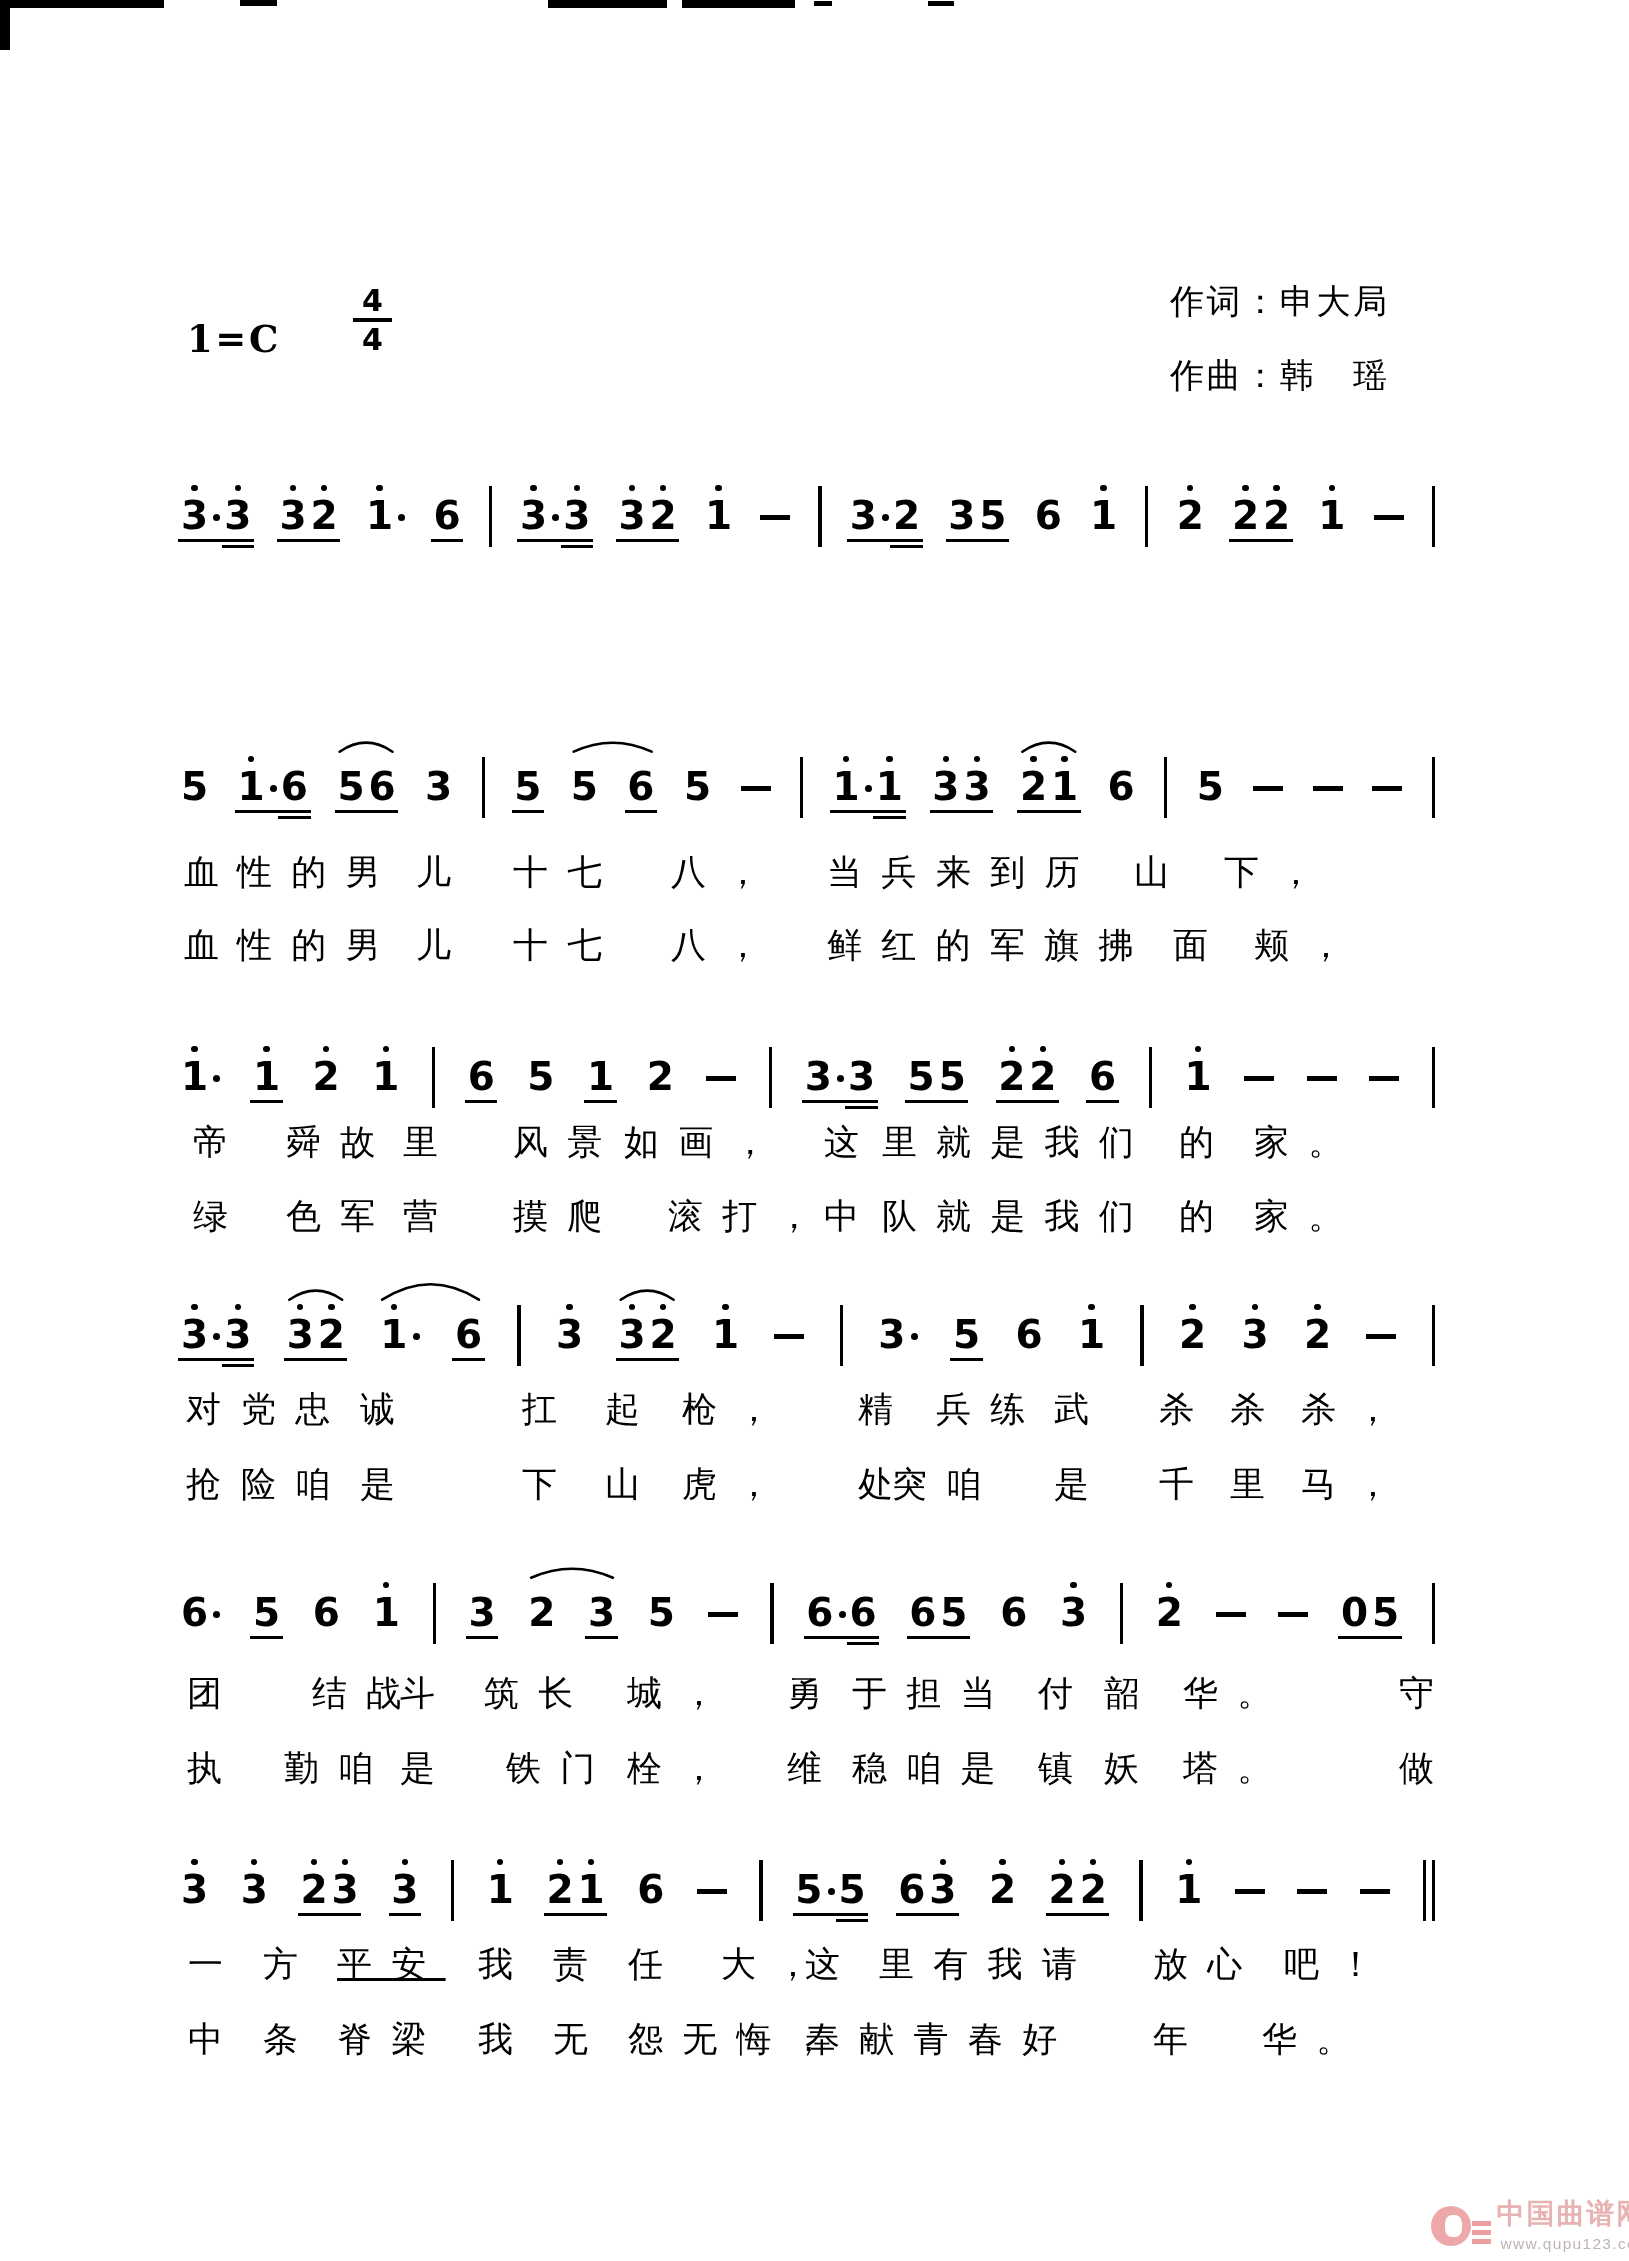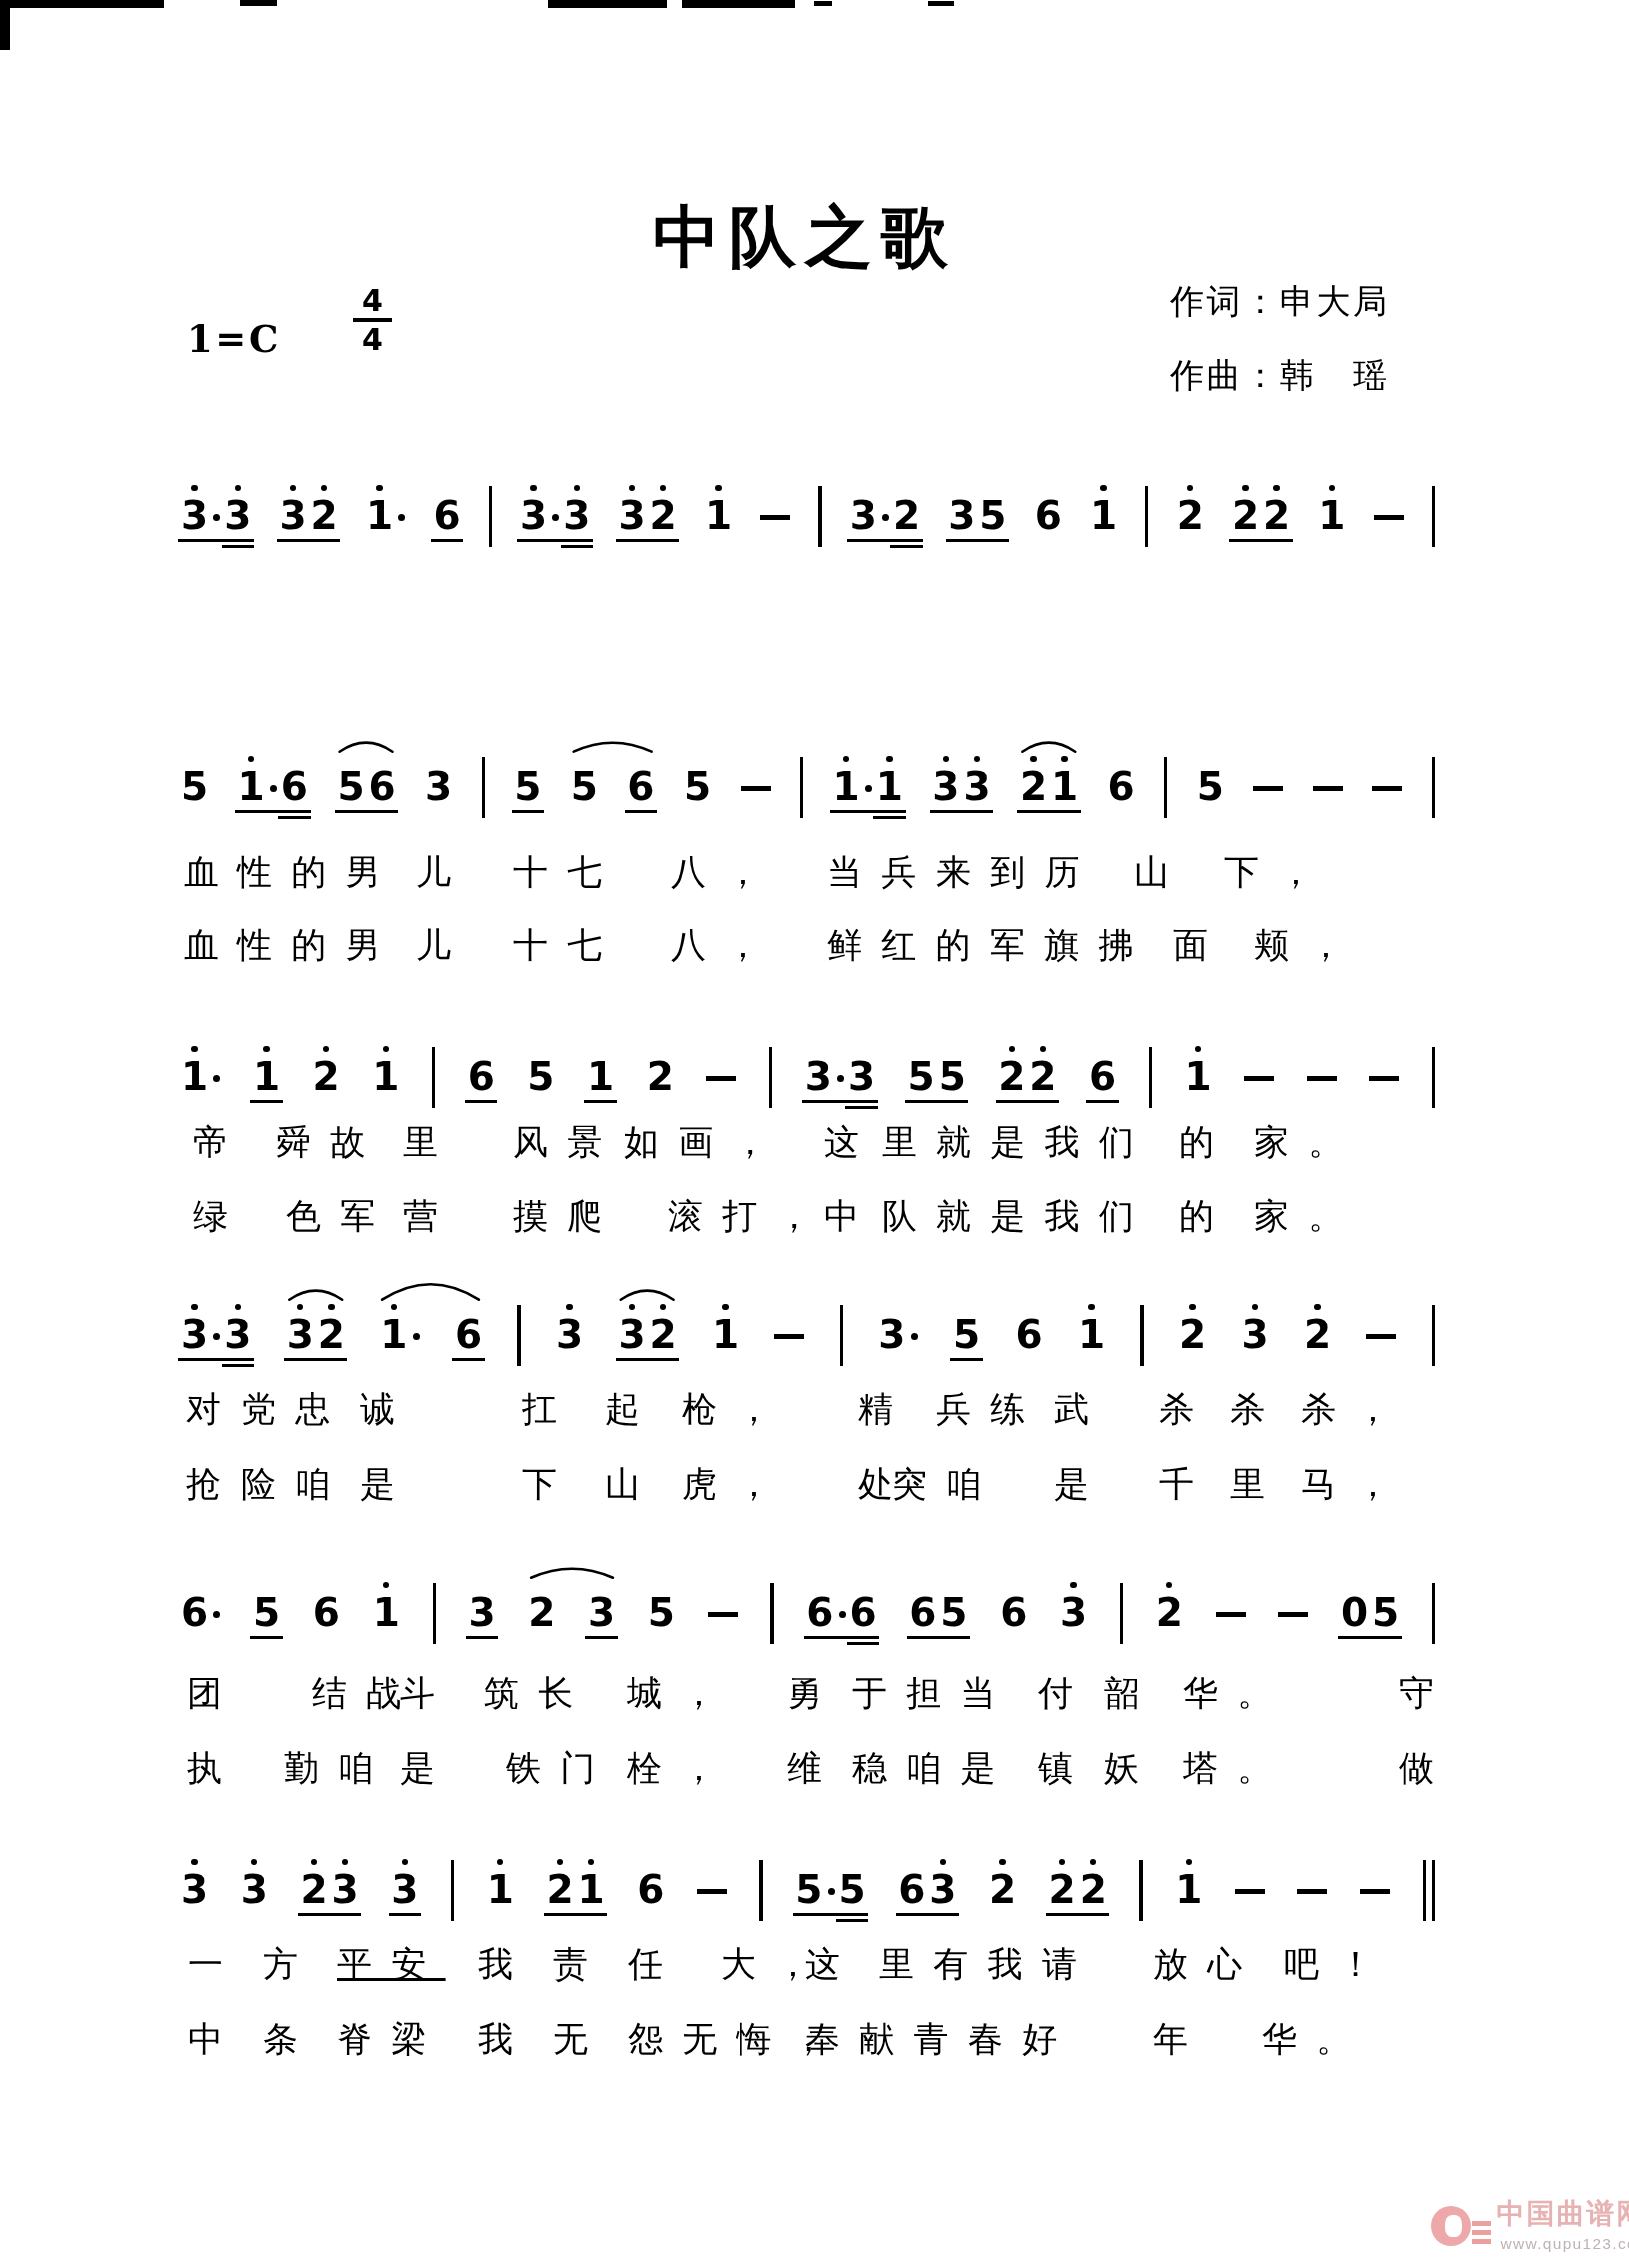--- a/index.html
+++ b/index.html
@@ -57,21 +57,20 @@
   <div id="artifacts">
       <div class="artifact" style="left: 0px; top: 0px; width: 164px; height: 8.4px;"></div>
       <div class="artifact" style="left: 0px; top: 0px; width: 10.3px; height: 50px;"></div>
       <div class="artifact" style="left: 240px; top: 0px; width: 37px; height: 6.4px;"></div>
       <div class="artifact" style="left: 548px; top: 0px; width: 119px; height: 7.7px;"></div>
       <div class="artifact" style="left: 682px; top: 0px; width: 113px; height: 7.7px;"></div>
       <div class="artifact" style="left: 814px; top: 1.3px; width: 18px; height: 5.2px;"></div>
       <div class="artifact" style="left: 928px; top: 1.3px; width: 26px; height: 5.2px;"></div>
     </div>
 
-  <div id="title">中队之歌</div>
 
   <div id="credit-lyricist" class="credit">作词：申大局</div>
   <div id="credit-composer" class="credit">作曲：韩　瑶</div>
 
   <div id="keysig">1=C</div>
   <div id="timesig">
     <div>4</div>
     <div class="tsline"></div>
     <div>4</div>
   </div>
@@ -813,21 +812,21 @@
       <span class="lyr" style="left: 1224px; top: 849px;">下，</span>
       <span class="lyr" style="left: 184px; top: 922px;">血</span>
       <span class="lyr" style="left: 237px; top: 922px;">性的男</span>
       <span class="lyr" style="left: 416px; top: 922px;">儿</span>
       <span class="lyr" style="left: 513px; top: 922px;">十七</span>
       <span class="lyr" style="left: 671px; top: 922px;">八，</span>
       <span class="lyr" style="left: 827px; top: 922px;">鲜红的军旗拂</span>
       <span class="lyr" style="left: 1173px; top: 922px;">面</span>
       <span class="lyr" style="left: 1254px; top: 922px;">颊，</span>
       <span class="lyr" style="left: 193px; top: 1119px;">帝</span>
-      <span class="lyr" style="left: 276px; top: 1119px;">舜故</span>
+      <span class="lyr" style="left: 286px; top: 1119px;">舜故</span>
       <span class="lyr" style="left: 403px; top: 1119px;">里</span>
       <span class="lyr" style="left: 513px; top: 1119px;">风景</span>
       <span class="lyr" style="left: 624px; top: 1119px;">如画，</span>
       <span class="lyr" style="left: 824px; top: 1119px;">这</span>
       <span class="lyr" style="left: 882px; top: 1119px;">里</span>
       <span class="lyr" style="left: 936px; top: 1119px;">就是我们</span>
       <span class="lyr" style="left: 1179px; top: 1119px;">的</span>
       <span class="lyr" style="left: 1254px; top: 1119px;">家。</span>
       <span class="lyr" style="left: 193px; top: 1193px;">绿</span>
       <span class="lyr" style="left: 286px; top: 1193px;">色军</span>

